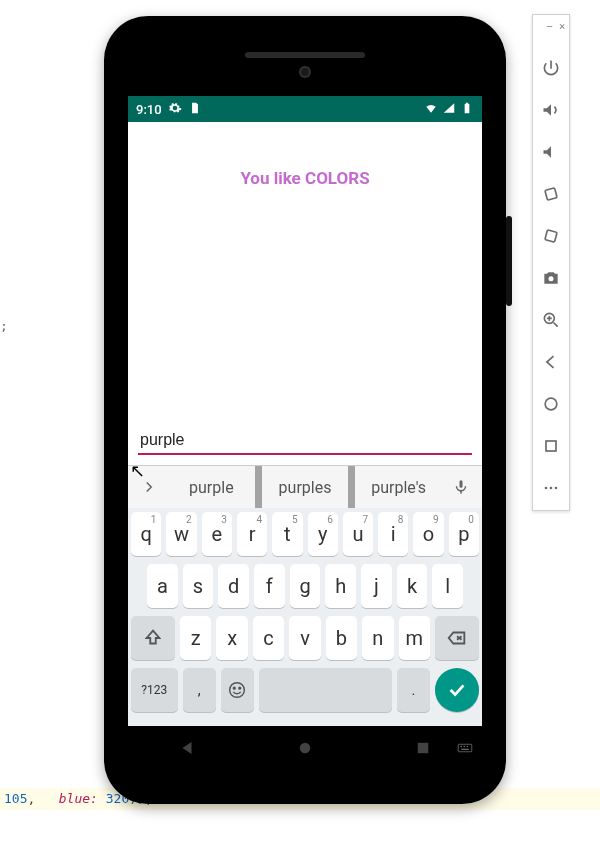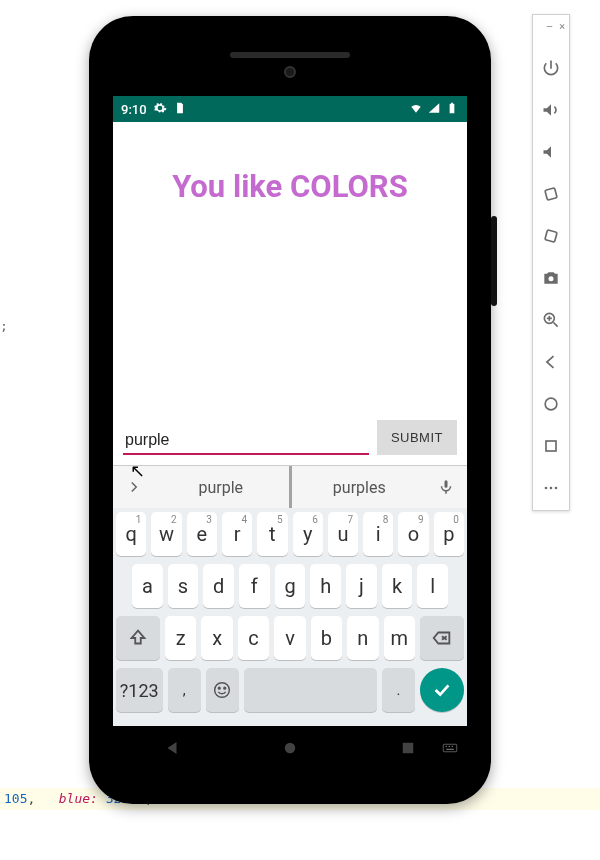--- a/index.html
+++ b/index.html
@@ -69,21 +69,21 @@
     display: flex; align-items: center; justify-content: center;
     color: #6b6b6b;
     cursor: pointer;
   }
   .tb-btn svg { width: 20px; height: 20px; }
 
   
   .phone {
     position: absolute;
     top: 16px;
-    left: 89px;
+    left: 104px;
     width: 402px;
     height: 788px;
     background: #000;
     border-radius: 44px;
     padding: 10px;
     box-shadow: 0 4px 14px rgba(0,0,0,.35);
   }
   .phone::before {
     content: "";
     position: absolute;
@@ -146,21 +146,21 @@
   
   .app {
     flex: 1;
     display: flex;
     flex-direction: column;
     background: #ffffff;
   }
   .headline {
     text-align: center;
     margin-top: 46px;
-    font-size: 31px;
+    font-size: 17px;
     font-weight: 700;
     color: #c56bd0;
   }
   .spacer { flex: 1; }
   .input-row {
     display: flex;
     align-items: flex-end;
     padding: 0 10px 10px;
     gap: 8px;
   }
@@ -210,21 +210,21 @@
     display: flex;
     height: 100%;
   }
   .sugg {
     flex: 1;
     display: flex;
     align-items: center;
     justify-content: center;
     font-size: 16px;
     color: #555;
-    border-left: 3px solid #a3a3a3;
+    border-left: 7px solid #a3a3a3;
     cursor: pointer;
   }
   .sugg:first-child { border-left: none; }
 
   .key-rows { padding: 4px 3px 6px; }
   .key-row {
     display: flex;
     justify-content: center;
     gap: 5px;
     margin-bottom: 8px;
@@ -398,34 +398,34 @@
               </svg>
           </span>
         </div>
       </div>
 
       <div class="app">
         <div class="headline">You like COLORS</div>
         <div class="spacer"></div>
         <div class="input-row">
           <input class="text-input" value="purple" style="">
-          <button class="submit-btn">SUBMIT</button>
         </div>
       </div>
 
       <div class="keyboard">
         <div class="suggest-row">
           <div class="suggest-nav">
             <svg viewBox="0 0 24 24" fill="none" stroke="currentColor" stroke-width="2">
                 <polyline points="9 6 15 12 9 18"></polyline>
               </svg>
           </div>
           <div class="suggestions">
             <div class="sugg">purple</div>
             <div class="sugg">purples</div>
+            <div class="sugg">purple's</div>
           </div>
           <div class="suggest-mic">
             <svg viewBox="0 0 24 24" fill="currentColor">
                 <rect x="10" y="3" width="4" height="10" rx="2"></rect>
                 <path d="M6 11a6 6 0 0 0 12 0" fill="none" stroke="currentColor" stroke-width="2"></path>
                 <line x1="12" y1="17" x2="12" y2="21" stroke="currentColor" stroke-width="2"></line>
               </svg>
           </div>
         </div>
 
@@ -462,21 +462,21 @@
             <div id="row3inner" style="display:contents;"><div class="key">z</div><div class="key">x</div><div class="key">c</div><div class="key">v</div><div class="key">b</div><div class="key">n</div><div class="key">m</div></div>
             <div class="key fn wide">
               <svg viewBox="0 0 24 24" fill="none" stroke="#555" stroke-width="2">
                   <path d="M8 6h12v12H8l-5-6z"></path>
                   <line x1="12" y1="10" x2="17" y2="14"></line>
                   <line x1="17" y1="10" x2="12" y2="14"></line>
                 </svg>
             </div>
           </div>
           <div class="key-row">
-            <div class="key fn wide" style="font-size:18px;">?123</div>
+            <div class="key fn wide" style="font-size:12px;">?123</div>
             <div class="key fn">,</div>
             <div class="key fn">
               <svg viewBox="0 0 24 24" fill="none" stroke="#555" stroke-width="1.6">
                   <circle cx="12" cy="12" r="8"></circle>
                   <circle cx="9" cy="10" r="1" fill="#555"></circle>
                   <circle cx="15" cy="10" r="1" fill="#555"></circle>
                   <path d="M8 14c1 1.5 2.5 2 4 2s3-.5 4-2"></path>
                 </svg>
             </div>
             <div class="key space"></div>

